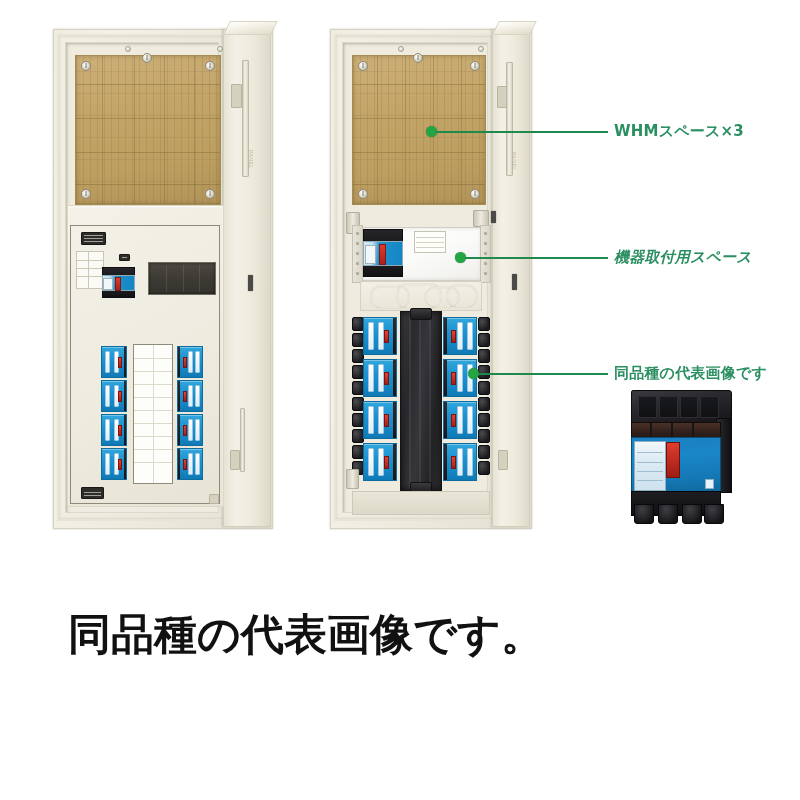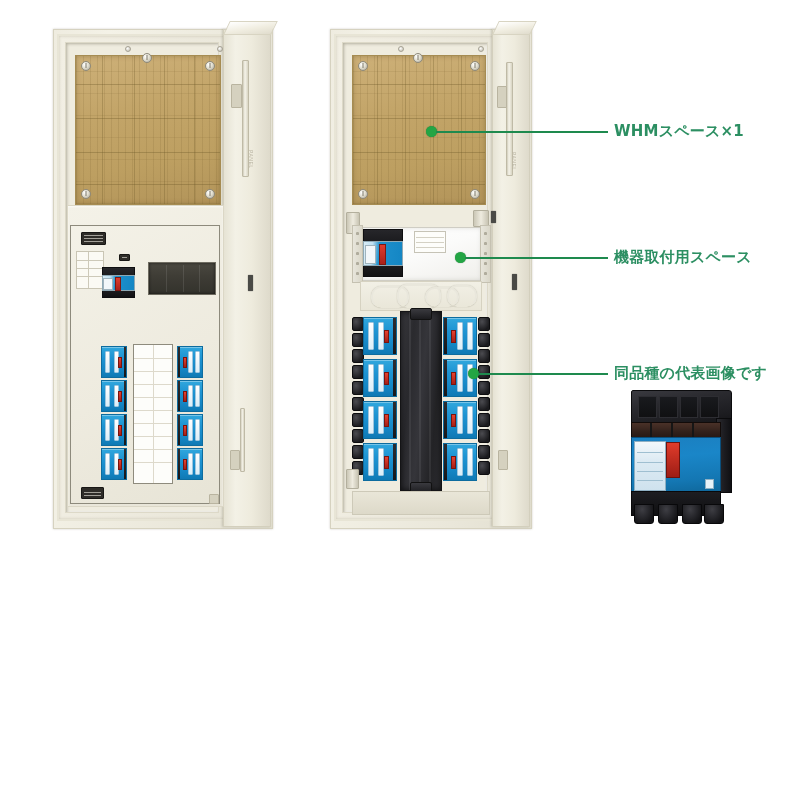--- a/index.html
+++ b/index.html
@@ -635,25 +635,25 @@
           </div>
       </div>
     </div>
 
     <div class="base-strip" style="left:22px;top:462px;width:136px;height:22px;"></div>
     <div class="hinge" style="left:16px;top:440px;width:11px;height:18px;"></div>
   </div>
 
   <div class="anno-dot" style="left:426px;top:126px;"></div>
   <div class="anno-line" style="left:436px;top:131px;width:172px;"></div>
-  <div class="anno-text" style="left:614px;top:122px;">WHMスペース×1</div>
+  <div class="anno-text" style="left:614px;top:122px;">WHMスペース×3</div>
 
   <div class="anno-dot" style="left:455px;top:252px;"></div>
   <div class="anno-line" style="left:465px;top:257px;width:143px;"></div>
-  <div class="anno-text" style="left:614px;top:248px;">機器取付用スペース</div>
+  <div class="anno-text" style="left:614px;top:248px;font-style:italic;">機器取付用スペース</div>
 
   <div class="anno-dot" style="left:468px;top:368px;"></div>
   <div class="anno-line" style="left:478px;top:373px;width:130px;"></div>
   <div class="anno-text" style="left:614px;top:364px;">同品種の代表画像です</div>
 
   <div class="prod" style="left:628px;top:390px;width:104px;height:126px;">
     <div class="prod-topcap">
       <span class="tslot" style="left:6%;"></span>
       <span class="tslot" style="left:27%;"></span>
       <span class="tslot" style="left:48%;"></span>
@@ -676,15 +676,16 @@
       <div class="pf-sq"></div>
     </div>
     <div class="prod-bot"></div>
     <div class="prod-lug" style="left:6%;"></div>
     <div class="prod-lug" style="left:29%;"></div>
     <div class="prod-lug" style="left:52%;"></div>
     <div class="prod-lug" style="left:73%;"></div>
   </div>
 
   <div class="caption" style="top:608px;left:14px;">
+    <span class="cap-line cap-indent">同品種の代表画像です。</span>
   </div>
 
 </div>
 
 </body></html>

